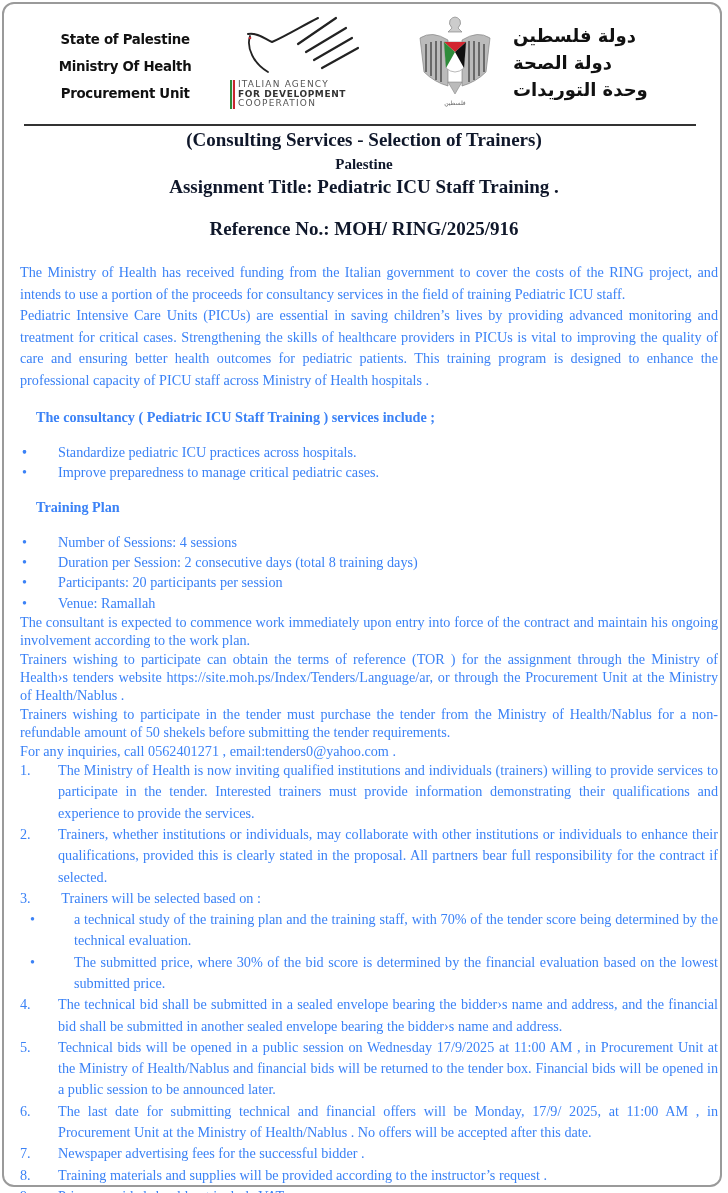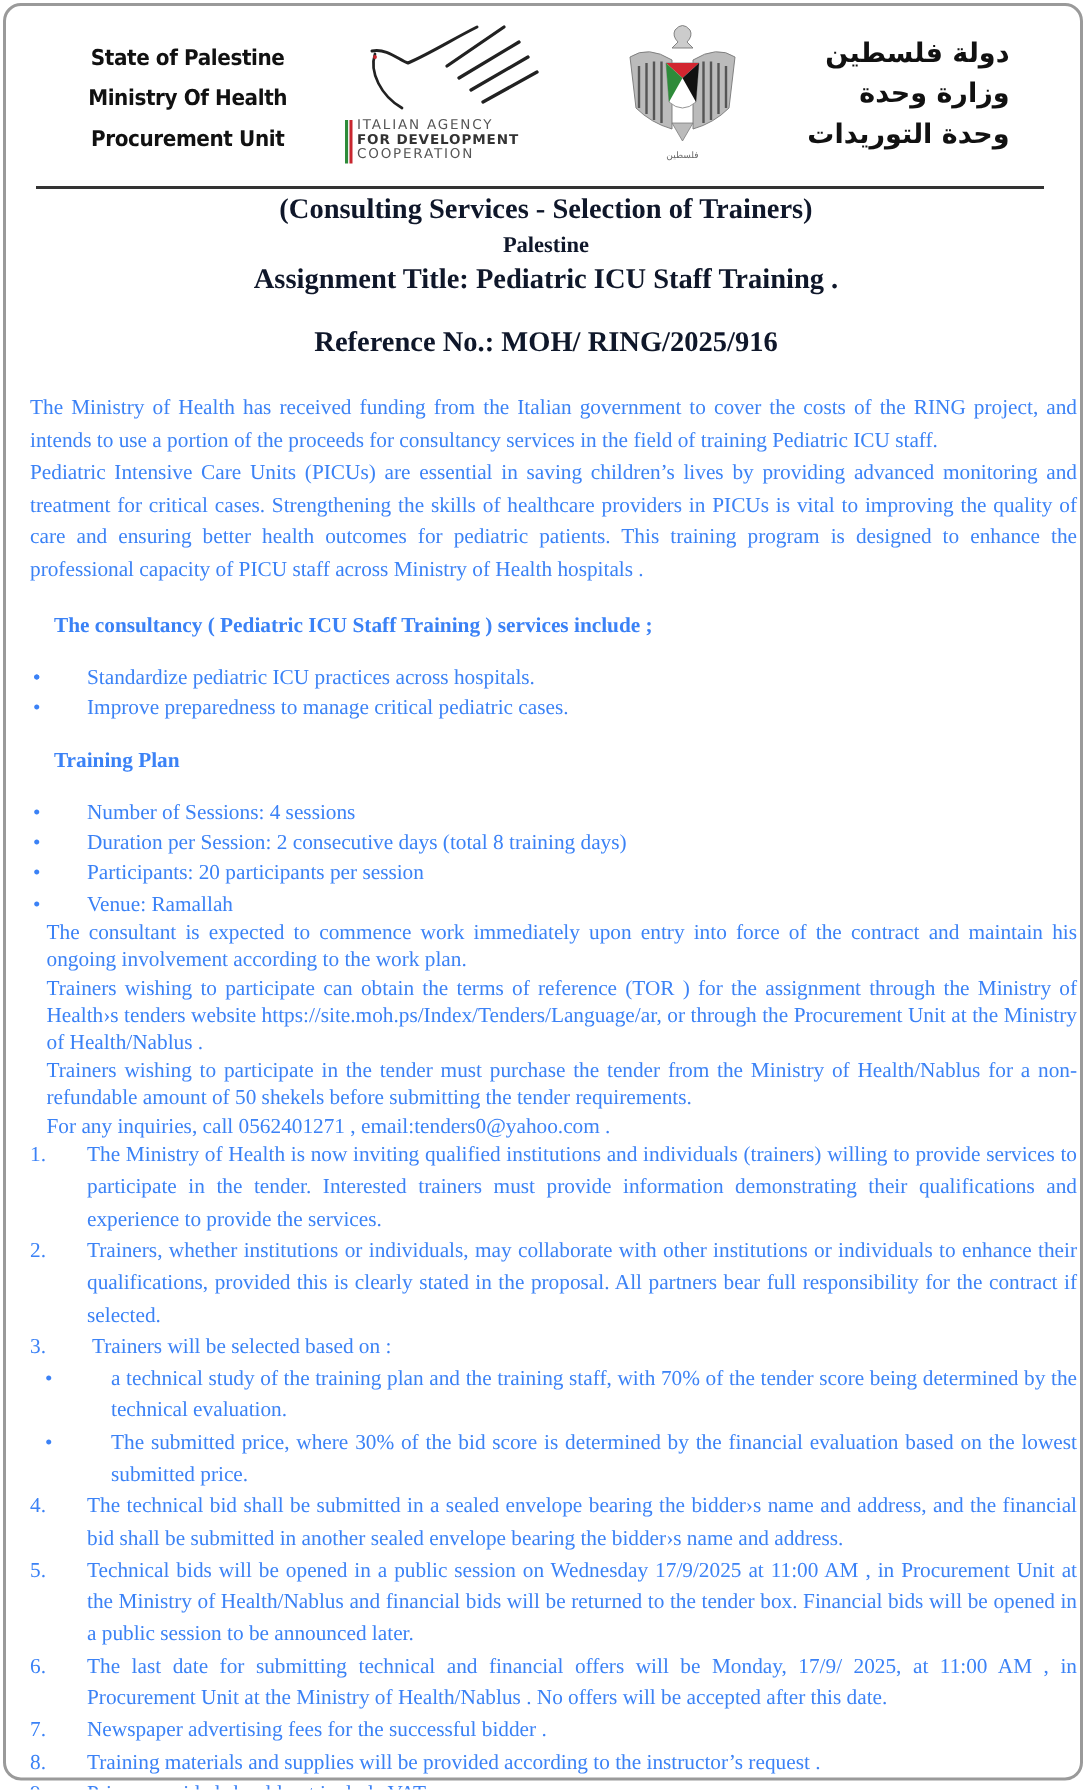--- a/index.html
+++ b/index.html
@@ -12,21 +12,21 @@
   .hdr { position: absolute; left: 0; top: 0; width: 728px; height: 108px; }
   .hdr-en {
     position: absolute; left: 40px; top: 26px; width: 185px;
     font-family: "DejaVu Sans", sans-serif; font-weight: bold; font-size: 14.5px;
     line-height: 27px; color: #111; text-align: center; letter-spacing: -0.3px;
     transform: scaleX(0.92); transform-origin: left top;
   }
   .hdr-ar {
     position: absolute; right: 55px; top: 22px; width: 160px;
     font-family: "DejaVu Sans", sans-serif; font-weight: bold; font-size: 18px;
-    line-height: 27px; color: #111; text-align: right; direction: rtl;
+    line-height: 27px; color: #111; text-align: left; direction: rtl;
   }
   .aics { position: absolute; left: 228px; top: 14px; width: 150px; height: 100px; }
   .aics-text {
     position: absolute; left: 10px; top: 66px;
     font-family: "DejaVu Sans", sans-serif; font-size: 9px; line-height: 9.5px;
     color: #555; letter-spacing: 1.2px;
   }
   .aics-text .b { font-weight: bold; color: #333; letter-spacing: 0.6px; }
   .aics-bar { position: absolute; left: 2px; top: 66px; width: 5px; height: 29px; display: flex; }
   .aics-bar span { flex: 1; }
@@ -45,21 +45,21 @@
   .body {
     position: absolute; left: 20px; top: 262px; width: 698px;
     font-family: "Liberation Serif", serif; font-size: 14.2px; color: #3b82f6;
     line-height: 20.8px;
   }
   .p { margin: 0; text-align: justify; }
   .intro { line-height: 21.6px; }
   .h { font-weight: bold; margin: 16px; line-height: 18px; }
   .bul { position: relative; padding-left: 38px; margin: 0; line-height: 20.2px; }
   .bul .dot { position: absolute; left: 2px; top: 0; }
-  .plain { line-height: 18.4px; margin-left: 11px; }
+  .plain { line-height: 18.4px; }
   .num { position: relative; padding-left: 38px; margin: 0; text-align: justify; line-height: 21.3px; }
   .num .n { position: absolute; left: 0; top: 0; }
   .sub { position: relative; padding-left: 54px; margin: 0; text-align: justify; line-height: 21.3px; }
   .sub .dot { position: absolute; left: 10px; top: 0; }
 </style>
 </head>
 <body>
 
 <div class="frame"></div>
 
@@ -113,21 +113,21 @@
     <path d="M32 30 h22 l-2 26 q-9 8 -18 0z" fill="#fff" stroke="#888" stroke-width="0.6"></path>
     <path d="M32 30 h22 l-11 10z" fill="#d22630"></path>
     <path d="M32 30 l11 10 l-9 16 l-2 -26z" fill="#2e8b3a"></path>
     <path d="M54 30 l-11 10 l9 16 l2 -26z" fill="#111"></path>
     <path d="M36 70 l7 12 l7 -12z" fill="#bbb" stroke="#777" stroke-width="0.5"></path>
     <text x="43" y="93" font-size="6" text-anchor="middle" fill="#666" font-family="DejaVu Sans, sans-serif">فلسطين</text>
   </svg>
 
   <div class="hdr-ar">
     <div>دولة فلسطين</div>
-    <div>وزارة وحدة</div>
+    <div>دولة الصحة</div>
     <div>وحدة التوريدات</div>
   </div>
 </div>
 
 <div class="rule"></div>
 
 <div class="title t1">(Consulting Services - Selection of Trainers)</div>
 <div class="title t2">Palestine</div>
 <div class="title t3">Assignment Title: Pediatric ICU Staff Training .</div>
 <div class="title t4">Reference No.: MOH/ RING/2025/916</div>

